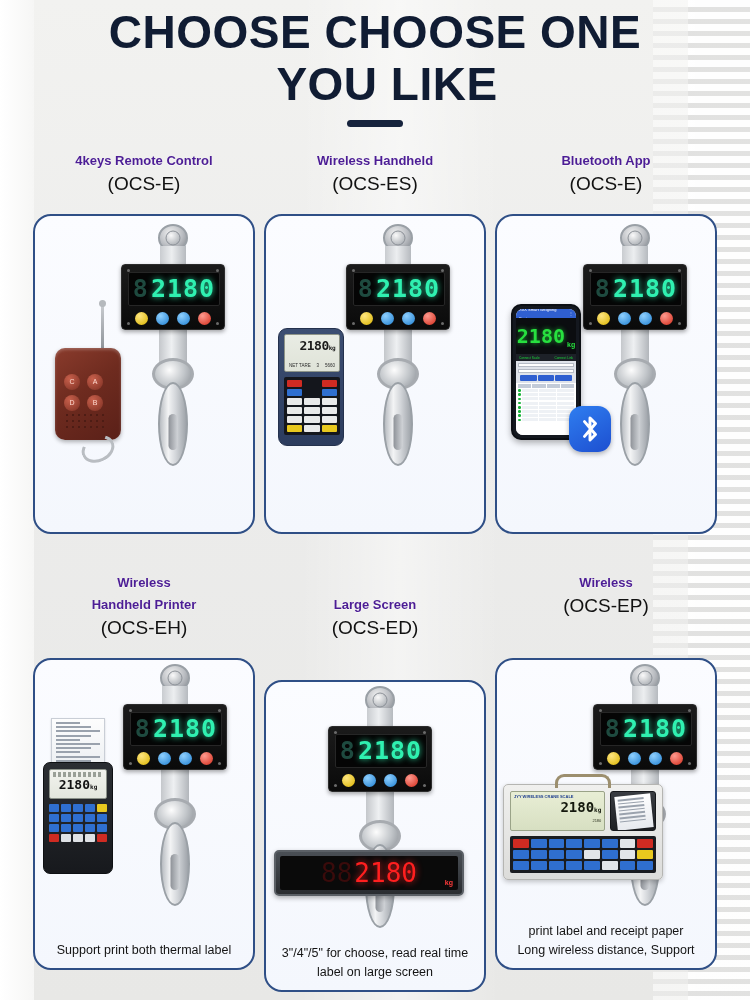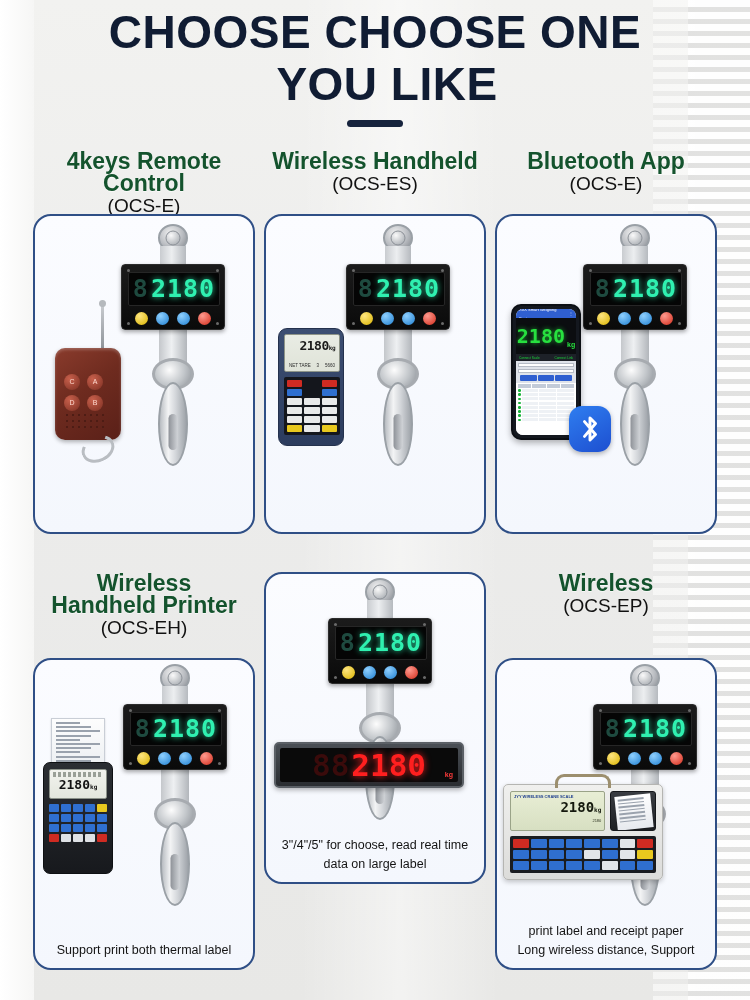--- a/index.html
+++ b/index.html
@@ -55,21 +55,21 @@
 
   
   .grid { position: absolute; top: 150px; left: 0; width: 750px; }
   .row { display: flex; justify-content: space-between; padding: 0 33px; }
   .row2 { margin-top: 38px; }
   .col { width: 222px; }
 
   .heading { text-align: center; height: 64px; }
   .heading.two-line { height: 86px; }
   .heading-name {
-    color: #14532d; font-weight: bold; font-size: 23px;
+    color: #4c1d95; font-weight: bold; font-size: 13px;
     line-height: 22px; text-shadow: 0 1px 0 rgba(255,255,255,.6);
   }
   .heading-model { color: #111; font-size: 19px; line-height: 24px; }
 
   .card {
     border: 2px solid #2f4f86; border-radius: 18px;
     background: linear-gradient(180deg,#fbfcff 0%, #f4f7fd 100%);
     position: relative; overflow: hidden;
   }
   .card-r1 { height: 320px; }
@@ -315,22 +315,22 @@
     background: linear-gradient(180deg,#4a4f55,#2a2d31);
     border: 2px solid #5b6066; padding: 4px;
     box-shadow: 0 2px 5px rgba(0,0,0,.3);
   }
   .bs-face {
     width: 100%; height: 100%; background: #0a0a0a; border-radius: 2px;
     display: flex; align-items: center; justify-content: center; gap: 2px;
     position: relative;
   }
   .bs-seg {
-    font-family: "DejaVu Sans Mono", monospace; font-weight: bold;
-    font-size: 31px; color: #ff1f1f; line-height: 30px;
+    font-family: "DejaVu Sans Mono", monospace; font-weight: normal;
+    font-size: 26px; color: #ff1f1f; line-height: 30px;
     text-shadow: 0 0 7px rgba(255,31,31,.9);
   }
   .bs-seg.dim { color: #3a0b0b; text-shadow: none; }
   .bs-unit {
     position: absolute; right: 5px; bottom: 4px;
     font-size: 7px; font-weight: bold; color: #ff3b3b;
   }
 
   
   .pindicator {
@@ -709,20 +709,24 @@
           </div>
         </div>
 
         <div class="caption">
           <div>Support print both thermal label</div>
         </div>
       </div>
     </div>
 
     <div class="col">
+      <div class="heading two-line">
+        <div class="heading-name" style="margin-top:22px;">Large Screen</div>
+        <div class="heading-model">(OCS-ED)</div>
+      </div>
       <div class="card card-r2">
         <div class="scale" style="left:62px; top:4px; width:104px; height:250px;">
           <div class="shackle"></div>
           <div class="neck"></div>
           <div class="body-bar"></div>
           <div class="sheave"></div>
           <div class="hook"></div>
           <div class="indicator">
             <div class="ind-screw" style="left:5px;top:4px;"></div>
             <div class="ind-screw" style="right:5px;top:4px;"></div>
@@ -744,21 +748,21 @@
         <div class="bigscreen" style="left:8px; top:168px;">
           <div class="bs-face">
             <span class="bs-seg dim">88</span>
             <span class="bs-seg">2180</span>
             <span class="bs-unit">kg</span>
           </div>
         </div>
 
         <div class="caption">
           <div>3"/4"/5" for choose, read real time</div>
-          <div>data on large label</div>
+          <div>label on large screen</div>
         </div>
       </div>
     </div>
 
     <div class="col">
       <div class="heading two-line">
         <div class="heading-name">Wireless</div>
         <div class="heading-model">(OCS-EP)</div>
       </div>
       <div class="card card-r2">

